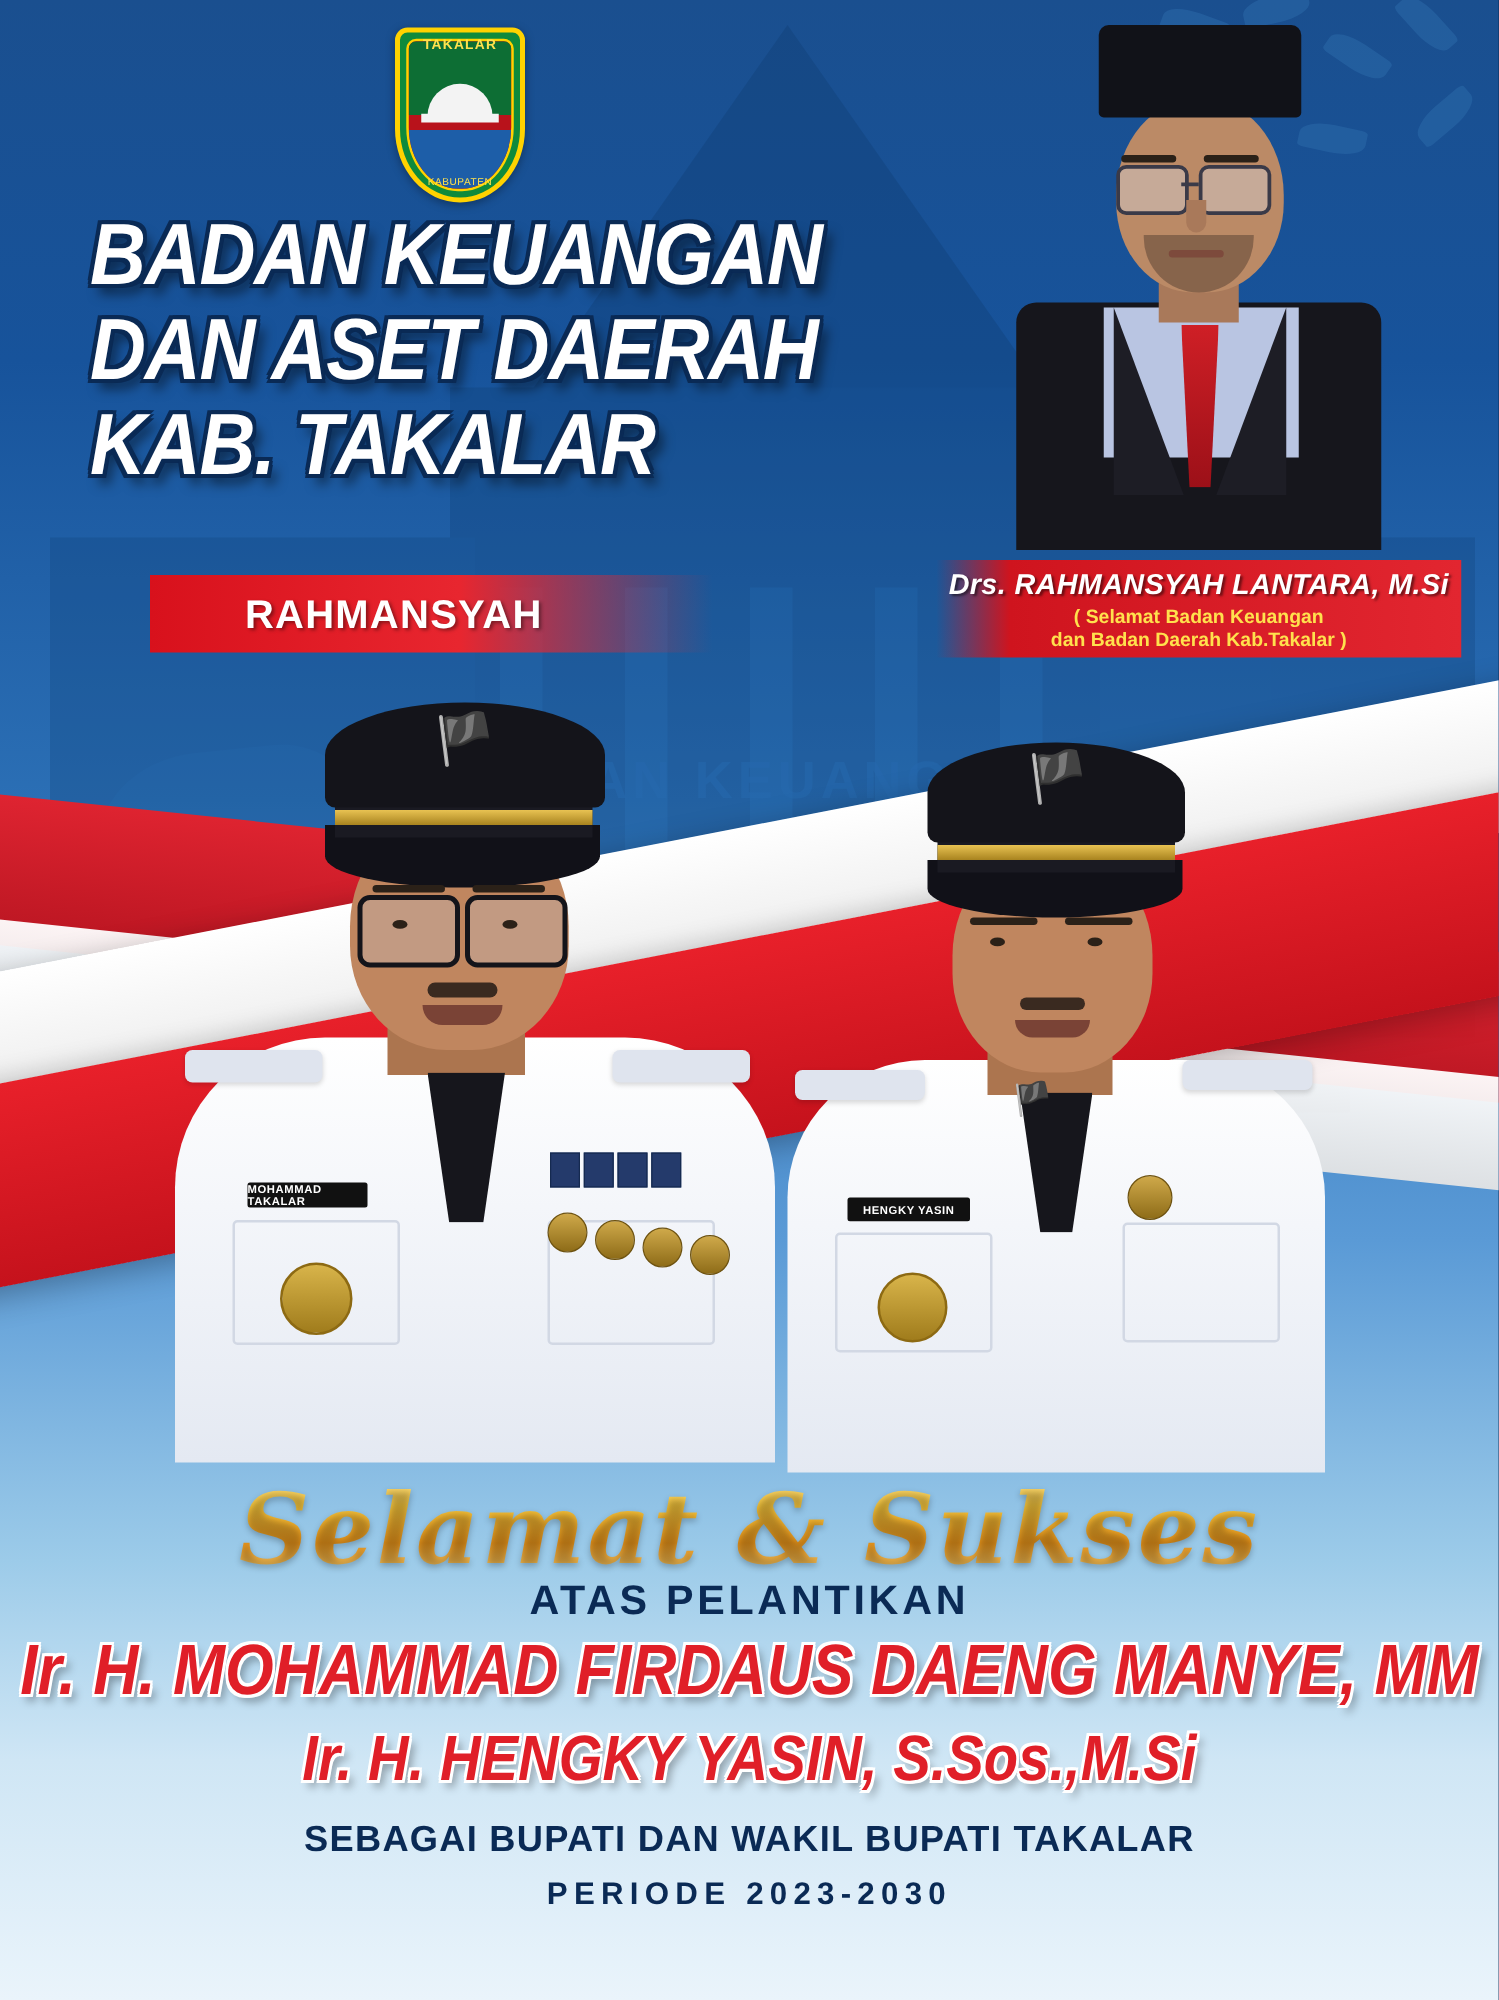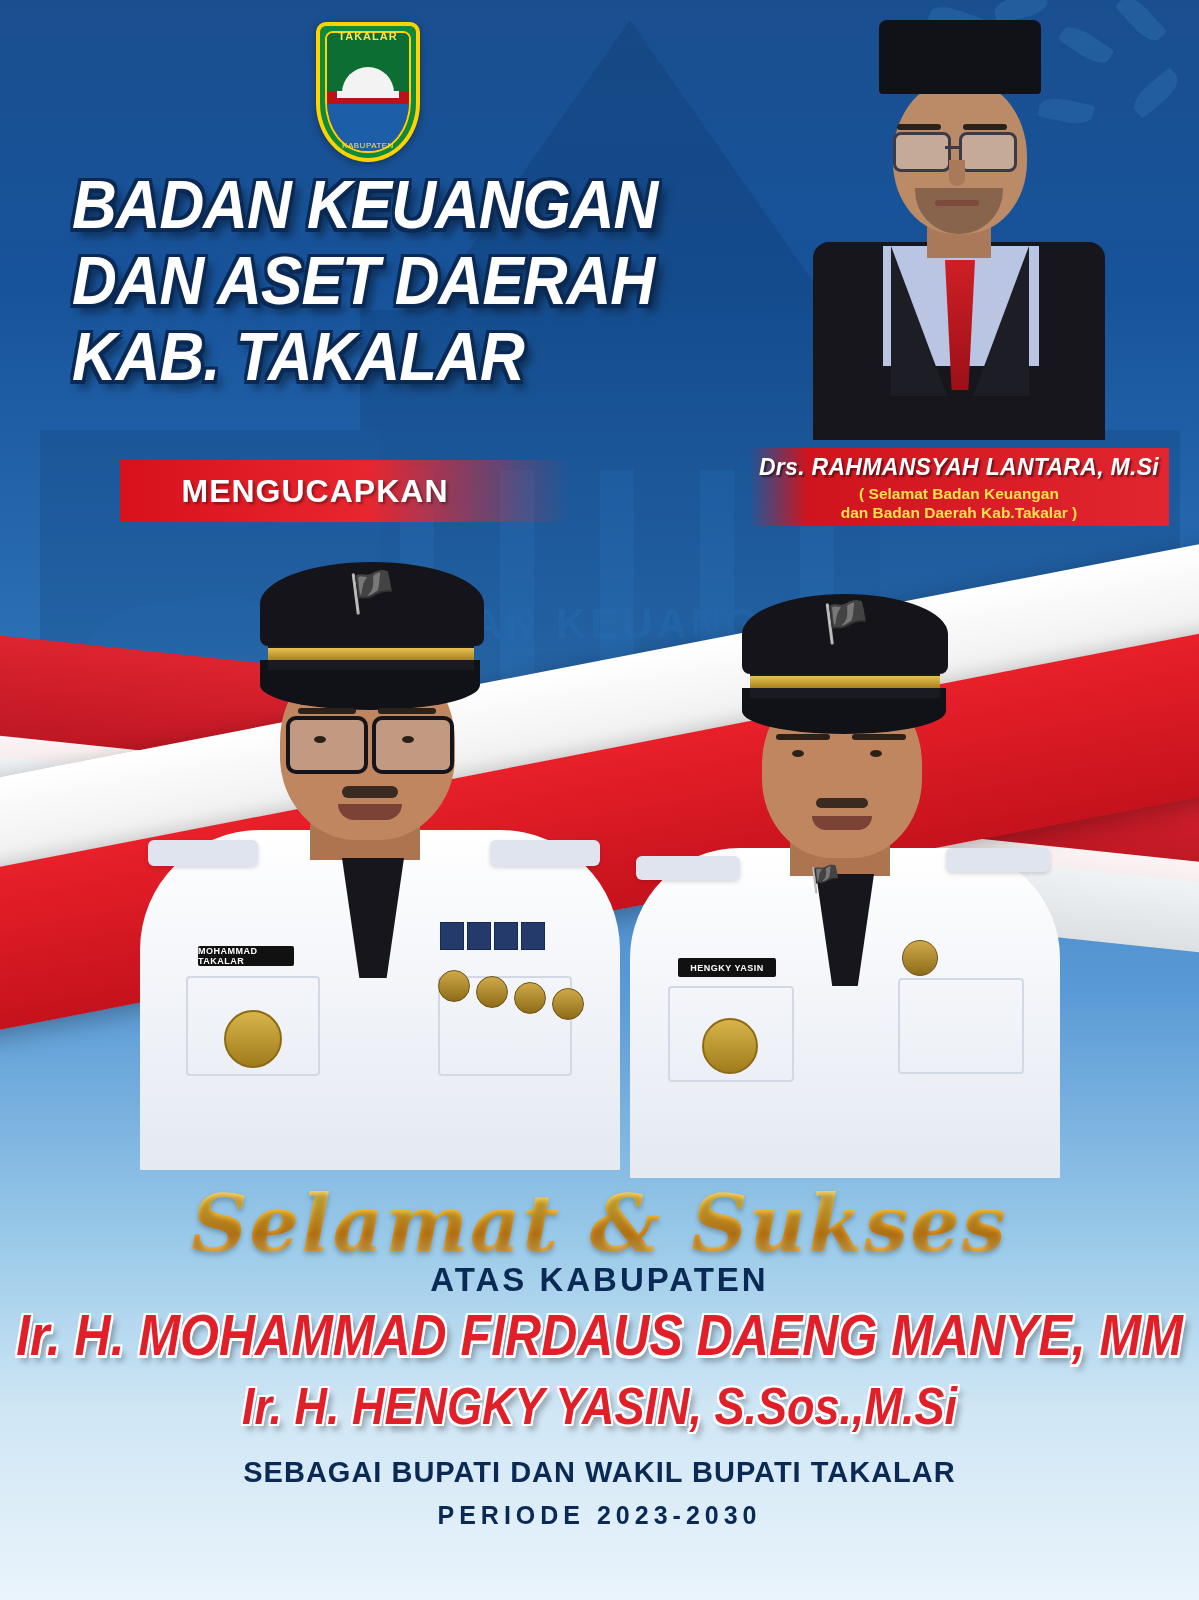--- a/index.html
+++ b/index.html
@@ -433,21 +433,21 @@
     <div class="logo-title">TAKALAR</div>
     <div class="logo-bottom">KABUPATEN</div>
   </div>
 
   <div class="headline">
     <div>BADAN KEUANGAN</div>
     <div>DAN ASET DAERAH</div>
     <div>KAB. TAKALAR</div>
   </div>
   <div class="mengucapkan">
-    <span>MENGUCAPKAN</span>
+    <span>RAHMANSYAH</span>
   </div>
 
   <div class="official">
     <div class="off-suit"></div>
     <div class="off-shirt"></div>
     <div class="off-lapel-l"></div>
     <div class="off-lapel-r"></div>
     <div class="off-tie"></div>
     <div class="off-neck"></div>
     <div class="off-head"></div>
@@ -527,20 +527,20 @@
     <div class="p-namebar" style="left:68px; top:410px; width:98px; height:19px;">HENGKY YASIN</div>
     <div class="p-pocket" style="left:58px;  top:438px; width:122px; height:92px;"></div>
     <div class="p-pocket" style="left:288px; top:430px; width:122px; height:92px;"></div>
     <div class="p-badge" style="left:92px; top:470px; width:52px; height:52px;"></div>
     <div class="p-medal" style="left:292px; top:392px; width:34px; height:34px;"></div>
     <div class="p-emblem" style="left:186px; top:318px; width:60px; font-size:26px;">🏴</div>
   </div>
 
   <div class="bottom">
     <div class="selamat">Selamat &amp; Sukses</div>
-    <div class="atas">ATAS KABUPATEN</div>
+    <div class="atas">ATAS PELANTIKAN</div>
     <div class="name-red name1">Ir. H. MOHAMMAD FIRDAUS DAENG MANYE, MM</div>
     <div class="name-red name2">Ir. H. HENGKY YASIN, S.Sos.,M.Si</div>
     <div class="sebagai">SEBAGAI BUPATI DAN WAKIL BUPATI TAKALAR</div>
     <div class="periode">PERIODE 2023-2030</div>
   </div>
 
 </div>
 
 </body></html>

